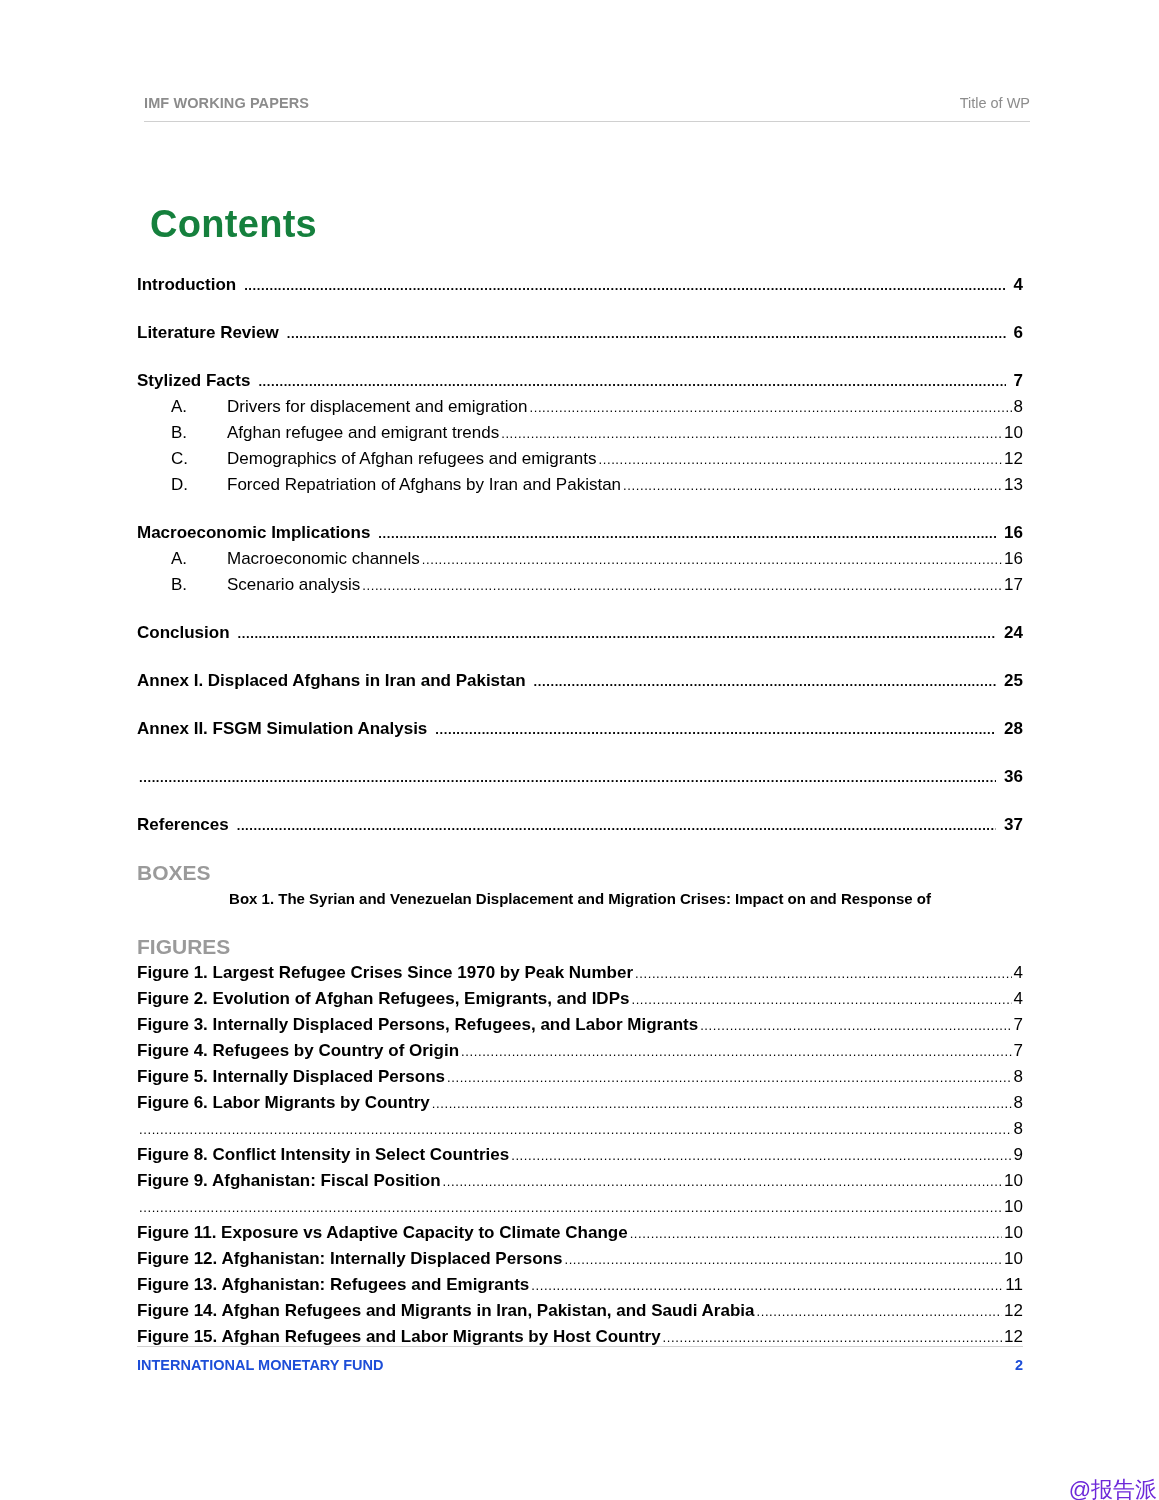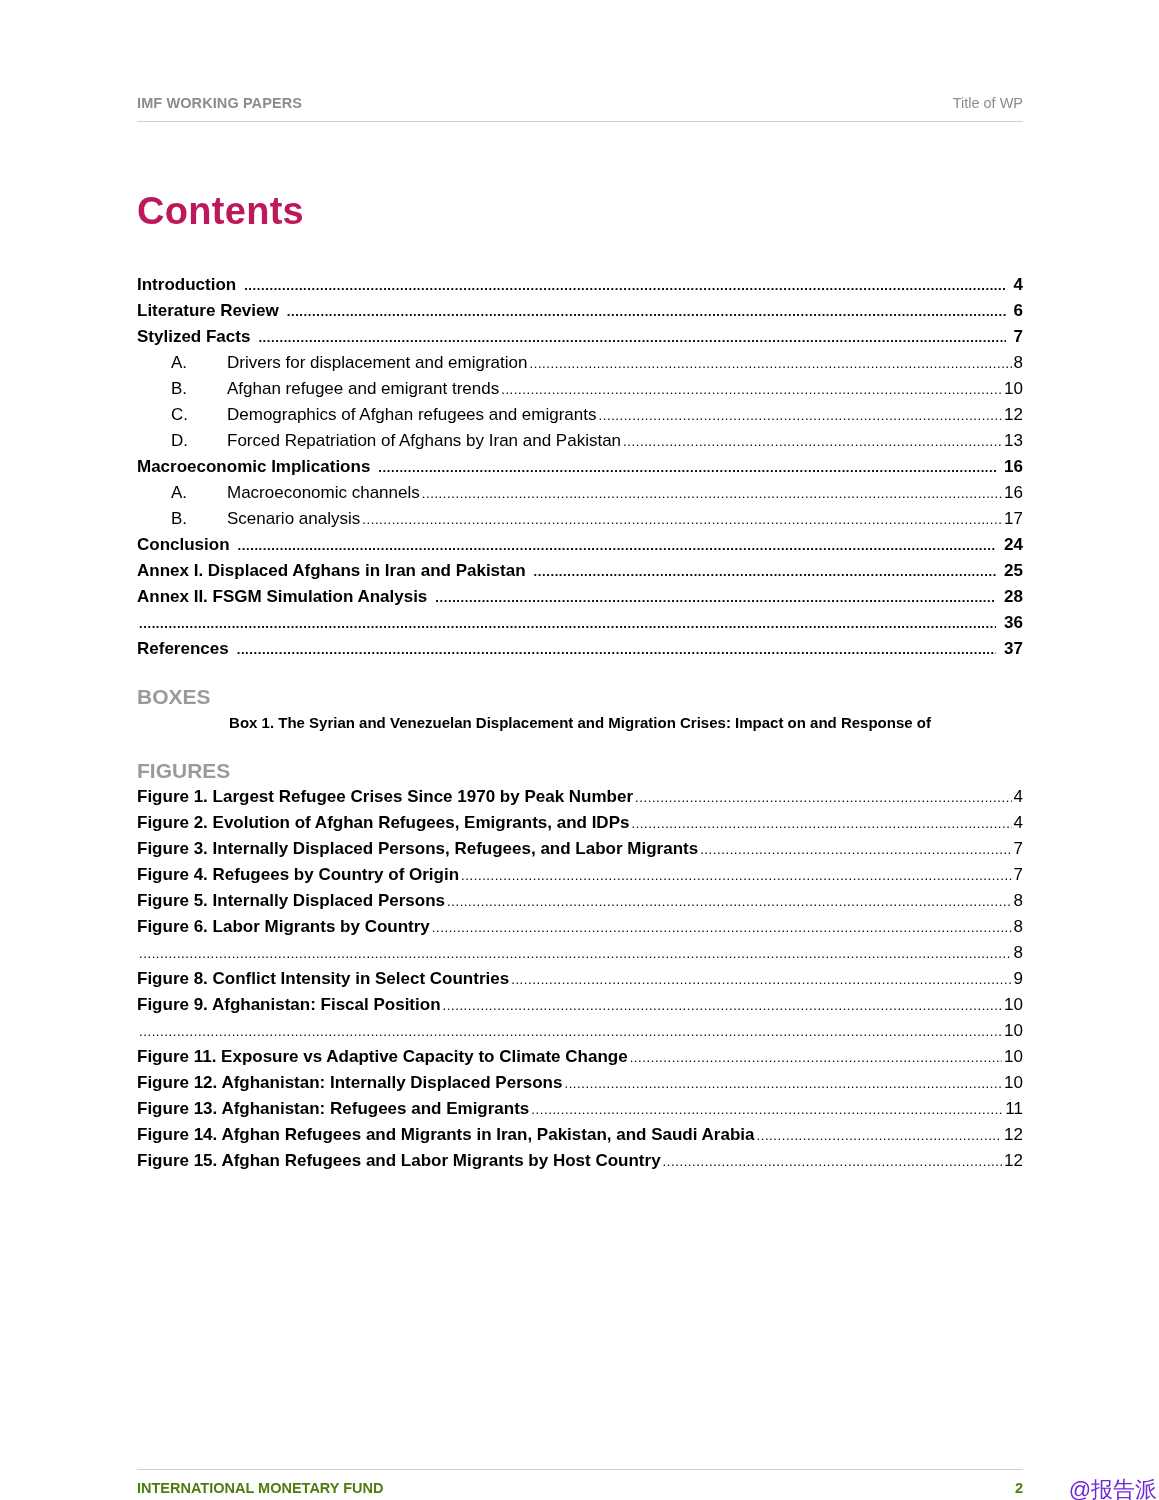--- a/index.html
+++ b/index.html
@@ -1,60 +1,60 @@
 <!DOCTYPE html>
 <html><head>
 <meta charset="utf-8">
 <style>
   html, body { margin: 0; padding: 0; background: #ffffff; }
   body {
     width: 1159px; height: 1500px; position: relative; overflow: hidden;
     font-family: "Liberation Sans", sans-serif; color: #000;
   }
   .header {
-    position: absolute; left: 137px; top: 95px; width: 886px; height: 26px;
+    position: absolute; left: 144px; top: 95px; width: 886px; height: 26px;
     border-bottom: 1px solid #d0d0d0;
     display: flex; justify-content: space-between; align-items: flex-start;
     font-size: 14.5px; color: #8c8c8c;
   }
   .header .left { font-weight: bold; letter-spacing: 0.1px; }
   .title {
-    position: absolute; left: 137px; top: 190px; margin: 0;
-    font-size: 38px; font-weight: bold; color: #be185d; letter-spacing: 0.3px;
+    position: absolute; left: 137px; top: 190px; margin: 13px;
+    font-size: 38px; font-weight: bold; color: #15803d; letter-spacing: 0.3px;
   }
   .toc { position: absolute; left: 137px; top: 272px; width: 886px; }
   .entry {
     display: flex; align-items: baseline; height: 26px; line-height: 26px;
     font-size: 17px; white-space: nowrap;
   }
   .entry.main { font-weight: bold; gap: 6px; }
-  .entry.gap { }
+  .entry.gap { margin-top: 22px; }
   .entry .letter { width: 90px; padding-left: 34px; box-sizing: border-box; flex: none; }
   .entry .dots {
     flex: 1; overflow: hidden; margin: 0 2px; color: #000; font-weight: normal;
   }
   .entry .dots::after {
     content: "..................................................................................................................................................................................................................................................................";
     letter-spacing: 0.6px; font-size: 13px;
   }
   .entry.main .dots { font-weight: bold; }
   .entry .page { flex: none; text-align: right; }
   .entry.fig { font-weight: bold; }
   .entry.fig .page, .entry.box .page { font-weight: normal; }
   .entry.fig .dots, .entry.box .dots { font-weight: normal; }
   .section-label {
     font-size: 21px; font-weight: bold; color: #9a9a9a; height: 26px; line-height: 26px;
     margin-top: 22px;
   }
   .box-title { font-size: 15px; font-weight: bold; height: 26px; line-height: 26px; text-align: center; }
   .footer {
-    position: absolute; left: 137px; top: 1469px; width: 886px;
+    position: absolute; left: 137px; top: 1346px; width: 886px;
     border-top: 1px solid #d0d0d0; padding-top: 10px;
     display: flex; justify-content: space-between;
-    font-size: 14.5px; font-weight: bold; color: #4d7c0f;
+    font-size: 14.5px; font-weight: bold; color: #1d4ed8;
   }
   .watermark {
     position: absolute; right: 2px; top: 1475px; font-size: 22px; color: #6d28d9;
   }
 </style>
 </head>
 <body>
 
 <div class="header">
   <span class="left">IMF WORKING PAPERS</span>

